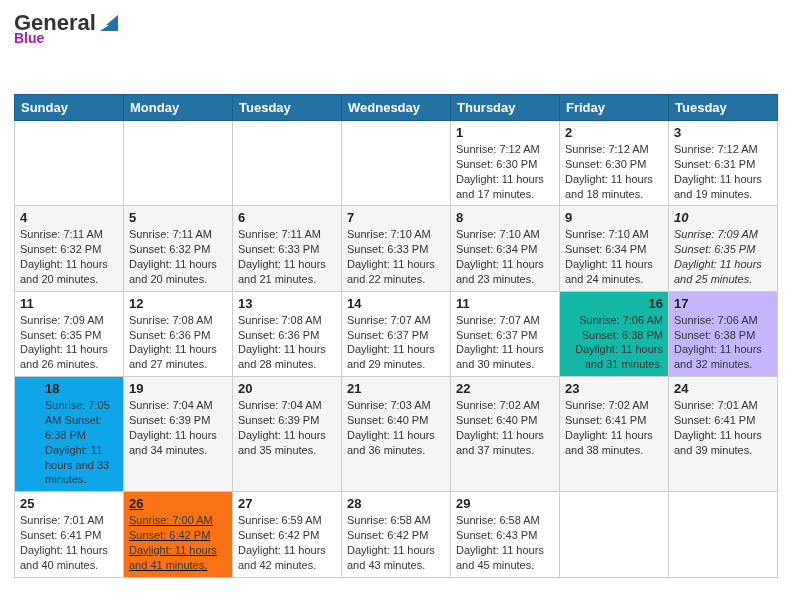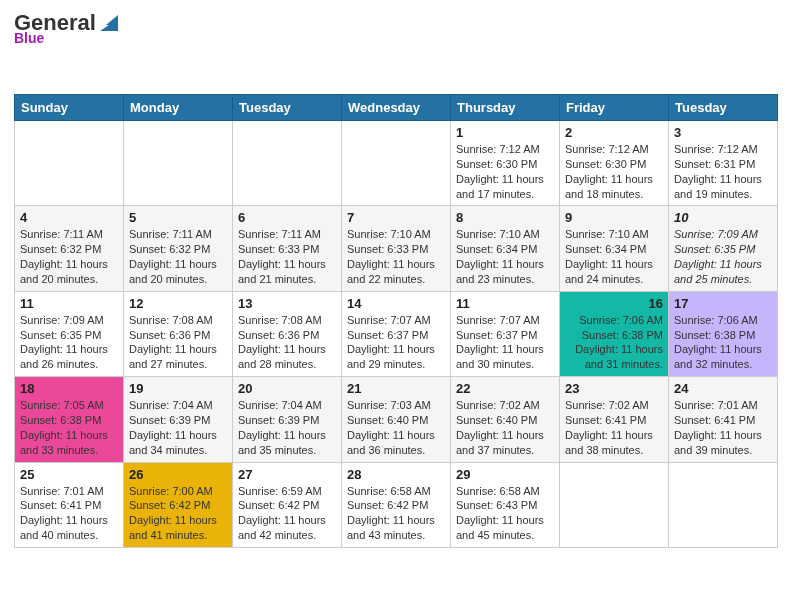--- a/index.html
+++ b/index.html
@@ -227,21 +227,21 @@
 Daylight: 11 hours and 31 minutes.</div>
           </td>
           <td style="background: #c4b5fd;">
             <span class="day-num">17</span>
             <div class="day-info">Sunrise: 7:06 AM
 Sunset: 6:38 PM
 Daylight: 11 hours and 32 minutes.</div>
           </td>
         </tr>
         <tr>
-          <td style="background: #ec4899;">
+          <td style="background: #0ea5e9; padding-left: 30px;">
             <span class="day-num">18</span>
             <div class="day-info">Sunrise: 7:05 AM
 Sunset: 6:38 PM
 Daylight: 11 hours and 33 minutes.</div>
           </td>
           <td style="background: rgb(245, 245, 245);">
             <span class="day-num">19</span>
             <div class="day-info">Sunrise: 7:04 AM
 Sunset: 6:39 PM
 Daylight: 11 hours and 34 minutes.</div>
@@ -277,21 +277,21 @@
 Daylight: 11 hours and 39 minutes.</div>
           </td>
         </tr>
         <tr>
           <td style="background: rgb(255, 255, 255);">
             <span class="day-num">25</span>
             <div class="day-info">Sunrise: 7:01 AM
 Sunset: 6:41 PM
 Daylight: 11 hours and 40 minutes.</div>
           </td>
-          <td style="background: #eab308;">
+          <td style="background: #f97316; text-decoration: underline;">
             <span class="day-num">26</span>
             <div class="day-info">Sunrise: 7:00 AM
 Sunset: 6:42 PM
 Daylight: 11 hours and 41 minutes.</div>
           </td>
           <td style="background: rgb(255, 255, 255);">
             <span class="day-num">27</span>
             <div class="day-info">Sunrise: 6:59 AM
 Sunset: 6:42 PM
 Daylight: 11 hours and 42 minutes.</div>

